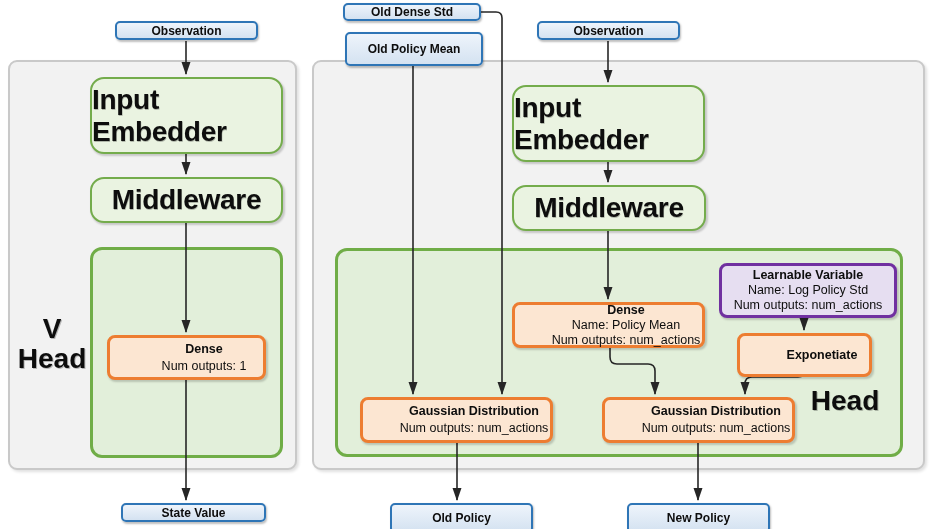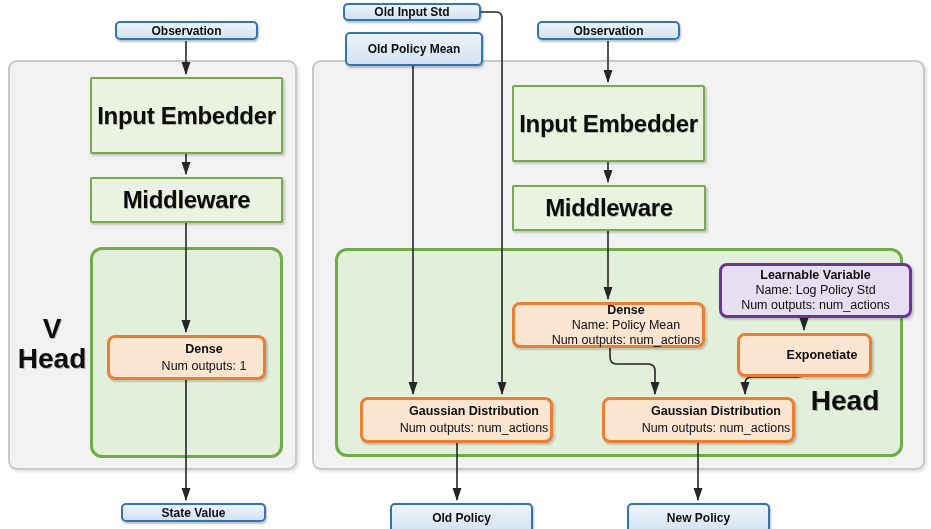--- a/index.html
+++ b/index.html
@@ -14,23 +14,23 @@
     background:#f2f2f2;border:2px solid #c9c9c9;border-radius:9px;
     box-shadow:2px 2px 3px rgba(0,0,0,0.12);z-index:1;
   }
   
   .gcontainer{
     background:#e2efda;border:3px solid #70ad47;border-radius:12px;
     z-index:2;
   }
   
   .gbox{
-    background:#eaf3e1;border:2.5px solid #74ac4c;border-radius:2px;
+    background:#eaf3e1;border:2.5px solid #74ac4c;border-radius:14px;
     display:flex;align-items:center;justify-content:center;
-    font-weight:bold;font-size:24px;letter-spacing:-0.3px;
+    font-weight:bold;font-size:28px;letter-spacing:-0.3px;
     box-shadow:1.5px 2px 2px rgba(0,0,0,0.18);z-index:4;
     text-shadow:0.5px 0.5px 0 rgba(0,0,0,0.25);
   }
   
   .obox{
     background:#fce6d2;border:3px solid #ed7d31;border-radius:8px;
     display:flex;flex-direction:column;align-items:center;justify-content:center;
     font-size:12.5px;line-height:15px;
     box-shadow:1.5px 2px 2px rgba(0,0,0,0.18);z-index:4;text-align:center;padding-left:35px;
   }
@@ -105,21 +105,21 @@
 
       <path d="M457 443 L457 500" marker-end="url(#arrow)"></path>
       <path d="M698 443 L698 500" marker-end="url(#arrow)"></path>
     </g>
   </svg>
 
   <div class="abs badge" style="left:115px;top:21px;width:143px;height:19px;">
     <span>Observation</span>
   </div>
   <div class="abs badge" style="left:343px;top:3px;width:138px;height:18px;">
-    <span>Old Input Std</span>
+    <span>Old Dense Std</span>
   </div>
   <div class="abs badge" style="left:345px;top:32px;width:138px;height:34px;">
     <span>Old Policy Mean</span>
   </div>
   <div class="abs badge" style="left:537px;top:21px;width:143px;height:19px;">
     <span>Observation</span>
   </div>
 
   <div class="abs gbox" style="left:90px;top:77px;width:193px;height:77px;">
     <span>Input Embedder</span>
@@ -139,21 +139,21 @@
   <div class="abs gbox" style="left:512px;top:185px;width:194px;height:46px;">
     <span>Middleware</span>
   </div>
 
   <div class="abs obox" style="left:512px;top:302px;width:193px;height:46px;">
     <span class="t">Dense</span>
     <span>Name: Policy Mean</span>
     <span>Num outputs: num_actions</span>
   </div>
 
-  <div class="abs pbox" style="left:719px;top:263px;width:193px;height:55px;">
+  <div class="abs pbox" style="left:719px;top:263px;width:178px;height:55px;">
     <span class="t">Learnable Variable</span>
     <span>Name: Log Policy Std</span>
     <span>Num outputs: num_actions</span>
   </div>
 
   <div class="abs obox" style="left:737px;top:333px;width:135px;height:44px;">
     <span class="t">Exponetiate</span>
   </div>
 
   <div class="abs obox" style="left:360px;top:397px;width:193px;height:46px;line-height:17px;">

